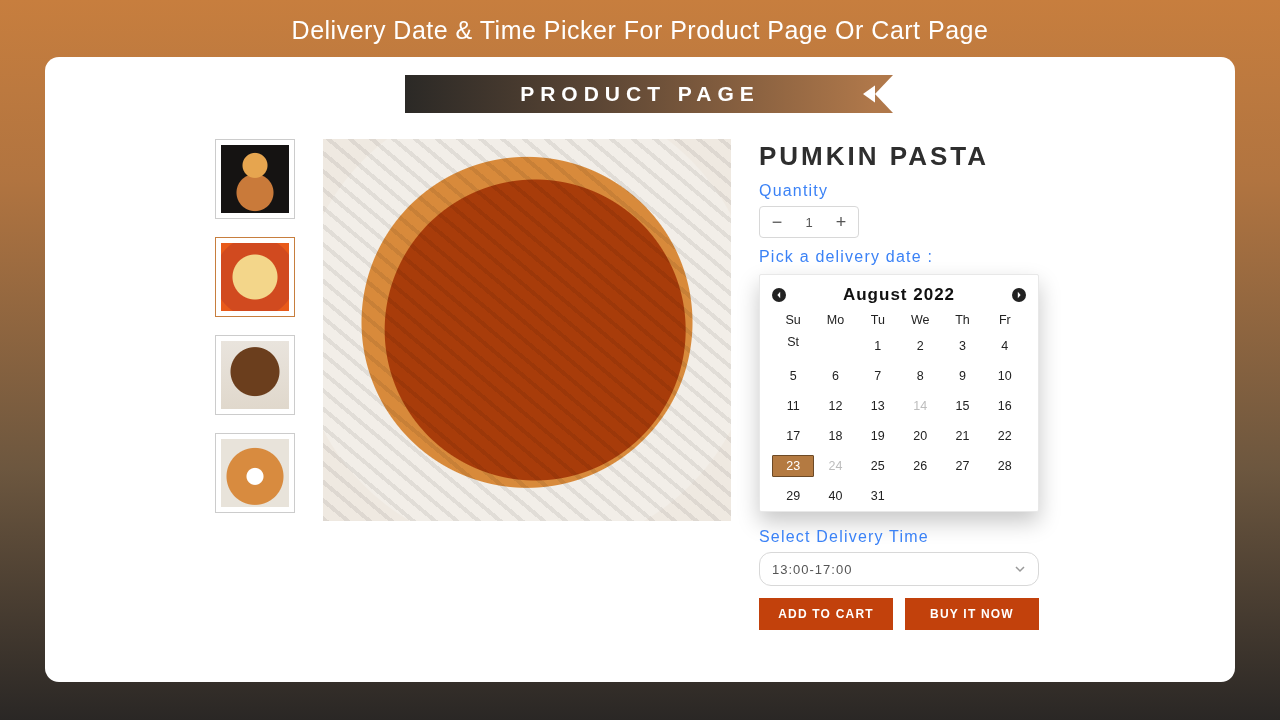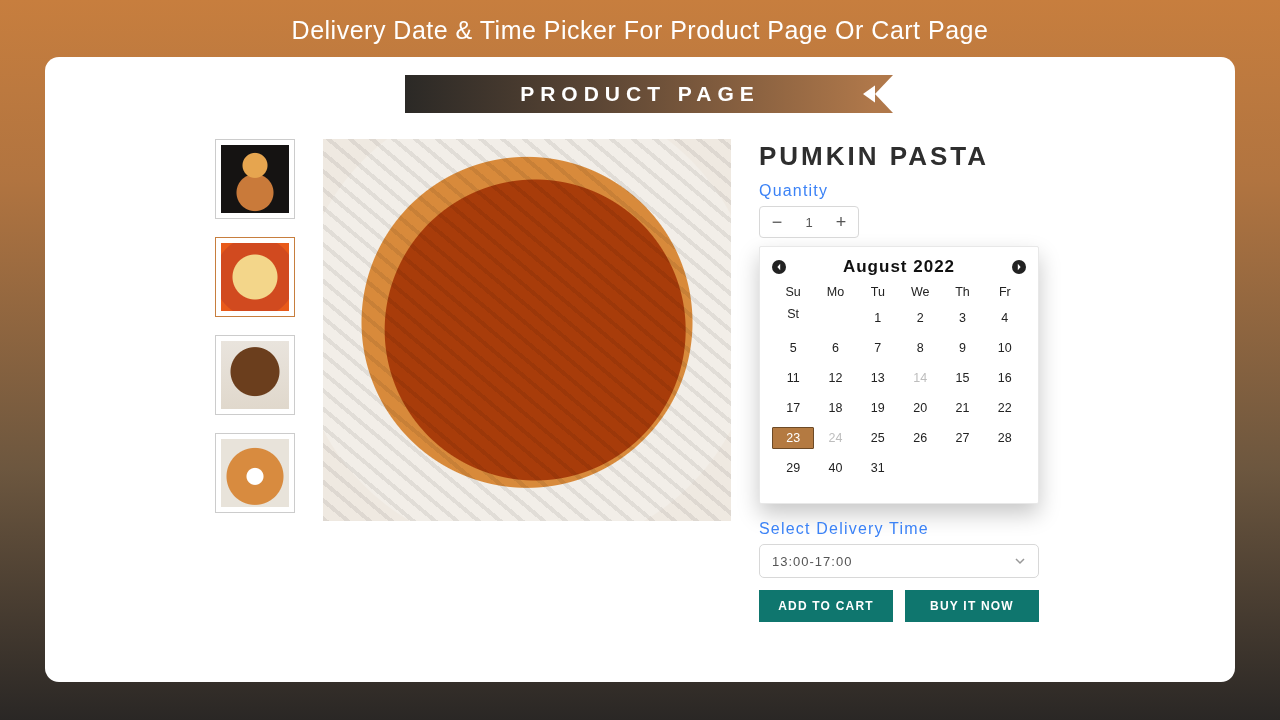--- a/index.html
+++ b/index.html
@@ -100,47 +100,47 @@
     border:1px solid #d8d8d8; border-radius:4px;
     height:32px; margin-top:6px;
   }
   .qbtn{ width:34px; text-align:center; font-size:18px; color:#555; cursor:pointer; user-select:none;}
   .qval{ width:30px; text-align:center; font-size:13px; color:#555;}
 
   .cal{
     margin-top:8px; width:280px; background:#fff;
     border:1px solid #e8e8e8; border-radius:2px;
     box-shadow: 0 10px 22px rgba(0,0,0,.22);
-    padding:10px 12px 24px;
+    padding:10px 12px 4px;
   }
   .cal-head{ display:flex; align-items:center; justify-content:space-between; margin-bottom:8px;}
   .cal-nav{
     width:14px; height:14px; border-radius:50%; background:#222;
     display:flex;align-items:center;justify-content:center; cursor:pointer;
   }
   .cal-nav svg{ width:8px; height:8px; fill:#fff;}
   .cal-title{ font-weight:700; font-size:17px; letter-spacing:1px; color:#111;}
   .cal-grid{ display:grid; grid-template-columns:repeat(6,1fr); text-align:center; row-gap:8px;}
   .dow{ font-size:12.5px; color:#222; font-weight:500;}
   .day{ font-size:12.5px; color:#222; height:22px; line-height:22px; cursor:pointer;}
   .day.dis{ color:#bdbdbd; cursor:default;}
   .day.sel{ background:#b47a41; color:#fff; border:1px solid #6d4a26; border-radius:1px; line-height:20px;}
 
   .select{
     margin-top:6px; width:280px; height:34px;
-    border:1px solid #d8d8d8; border-radius:5px;
+    border:1px solid #d8d8d8; border-radius:12px;
     display:flex; align-items:center; justify-content:space-between;
     padding:0 12px; font-size:13px; color:#555; letter-spacing:1px;
     cursor:pointer;
   }
   .chev{ width:12px; height:12px; }
 
   .btn-row{ margin-top:12px; display:flex; gap:12px;}
   .btn{
-    background:#0f766e; color:#fff; font-size:12px; letter-spacing:1.2px;
+    background:#c2410c; color:#fff; font-size:12px; letter-spacing:1.2px;
     font-weight:700; border:none; height:32px; width:134px; cursor:pointer;
   }
 </style>
 </head>
 <body>
 
 <div class="page-title">Delivery Date &amp; Time Picker For Product Page Or Cart Page</div>
 
 <div class="card">
 
@@ -173,20 +173,21 @@
     <div class="details">
       <div class="prod-title">PUMKIN PASTA</div>
 
       <div class="label">Quantity</div>
       <div class="qty">
         <div class="qbtn">−</div>
         <div class="qval">1</div>
         <div class="qbtn">+</div>
       </div>
 
+      <div class="label">Pick a delivery date :</div>
 
       <div class="cal">
         <div class="cal-head">
           <div class="cal-nav">
             <svg viewBox="0 0 10 10">
                 <path d="M6.5 1 3 5l3.5 4z"></path>
               </svg>
           </div>
           <div class="cal-title">August 2022</div>
           <div class="cal-nav">

